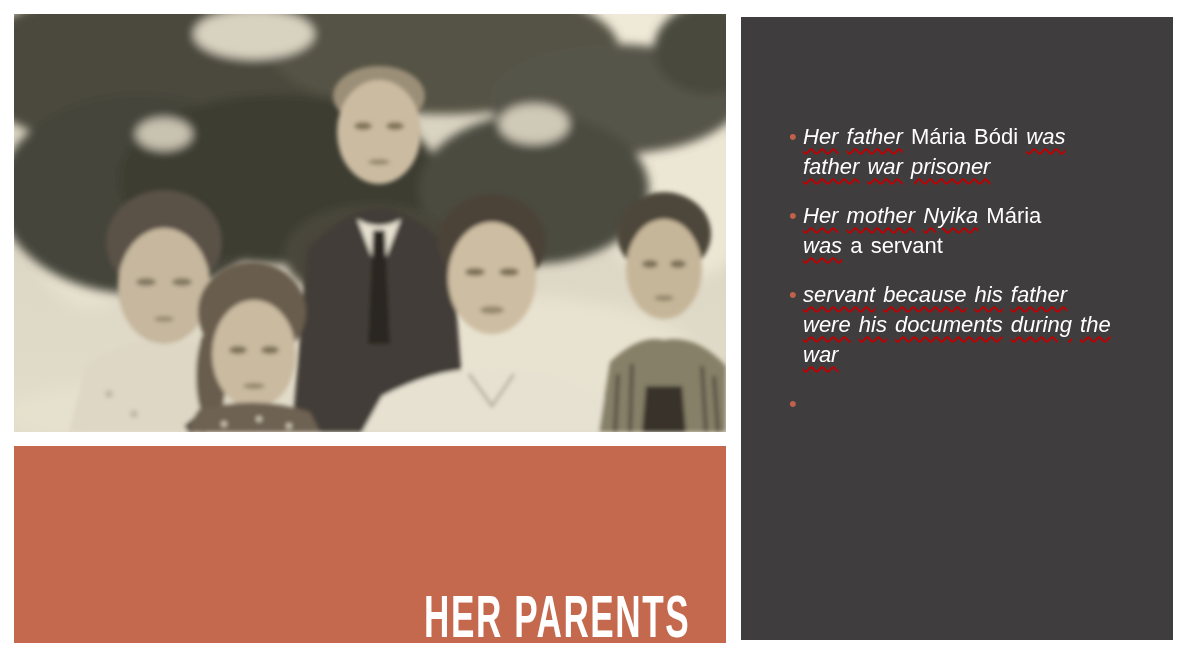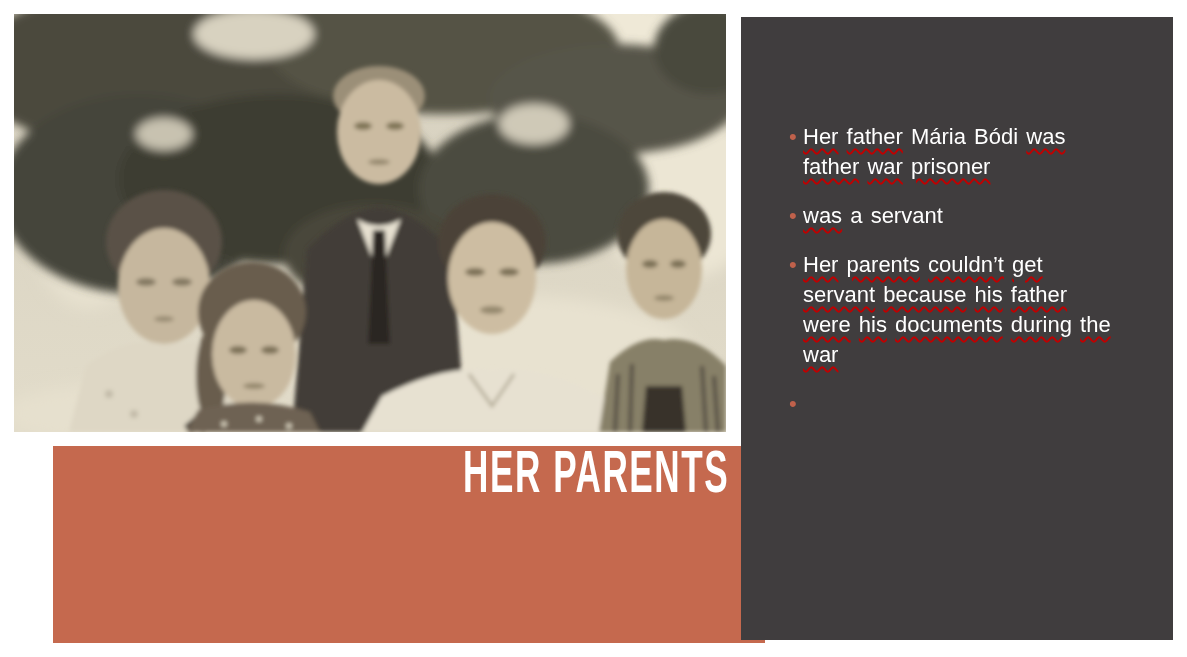--- a/index.html
+++ b/index.html
@@ -29,25 +29,24 @@
 
   
   .title-banner {
     position: absolute;
     left: 14px;
     top: 446px;
     width: 712px;
     height: 197px;
     background: var(--accent, #C5694E);
     display: flex;
-    align-items: flex-start;
+    align-items: flex-end;
     justify-content: flex-end;
     padding-right: 36px;
     box-sizing: border-box;
-    margin-left: 39px;
   }
   .slide-title {
     margin: 0;
     color: #ffffff;
     font-size: 45px;
     font-weight: bold;
     letter-spacing: 2px;
     white-space: nowrap;
     transform: scale(0.78, 1.32);
     transform-origin: right center;
@@ -86,20 +85,21 @@
     font-size: 22px;
     line-height: 30px;
   }
   .line { height: 30px; white-space: nowrap; }
   .word.misspelled {
     text-decoration-line: underline;
     text-decoration-style: wavy;
     text-decoration-color: var(--squiggle, #C00000);
     text-decoration-thickness: 1.5px;
     text-underline-offset: 4px;
+    font-style: italic;
   }
 </style>
 </head>
 <body>
 
 <div class="slide">
 
   <div class="photo-wrap">
     <svg viewBox="0 0 712 418" preserveAspectRatio="none">
       <defs>
@@ -214,25 +214,25 @@
 
   <div class="content-panel">
     <ul class="bullet-list" id="bullet-list">
         <li class="bullet-item">
           <span class="dot">•</span>
           <div class="line"><span class="word misspelled">Her</span> <span class="word misspelled">father</span> <span class="word">Mária</span> <span class="word">Bódi</span> <span class="word misspelled">was</span></div>
           <div class="line"><span class="word misspelled">father</span> <span class="word misspelled">war</span> <span class="word misspelled">prisoner</span></div>
         </li>
         <li class="bullet-item">
           <span class="dot">•</span>
+          <div class="line"><span class="word misspelled">Her</span> <span class="word misspelled">mother</span> <span class="word misspelled">Nyika</span> <span class="word">Mária</span></div>
           <div class="line"><span class="word misspelled">was</span> <span class="word">a</span> <span class="word">servant</span></div>
         </li>
         <li class="bullet-item">
           <span class="dot">•</span>
-          <div class="line"><span class="word misspelled">Her</span> <span class="word misspelled">parents</span> <span class="word misspelled">couldn’t</span> <span class="word misspelled">get</span></div>
           <div class="line"><span class="word misspelled">servant</span> <span class="word misspelled">because</span> <span class="word misspelled">his</span> <span class="word misspelled">father</span></div>
           <div class="line"><span class="word misspelled">were</span> <span class="word misspelled">his</span> <span class="word misspelled">documents</span> <span class="word misspelled">during</span> <span class="word misspelled">the</span></div>
           <div class="line"><span class="word misspelled">war</span></div>
         </li>
         <li class="bullet-item">
           <span class="dot">•</span>
         </li>
       </ul>
   </div>
 

